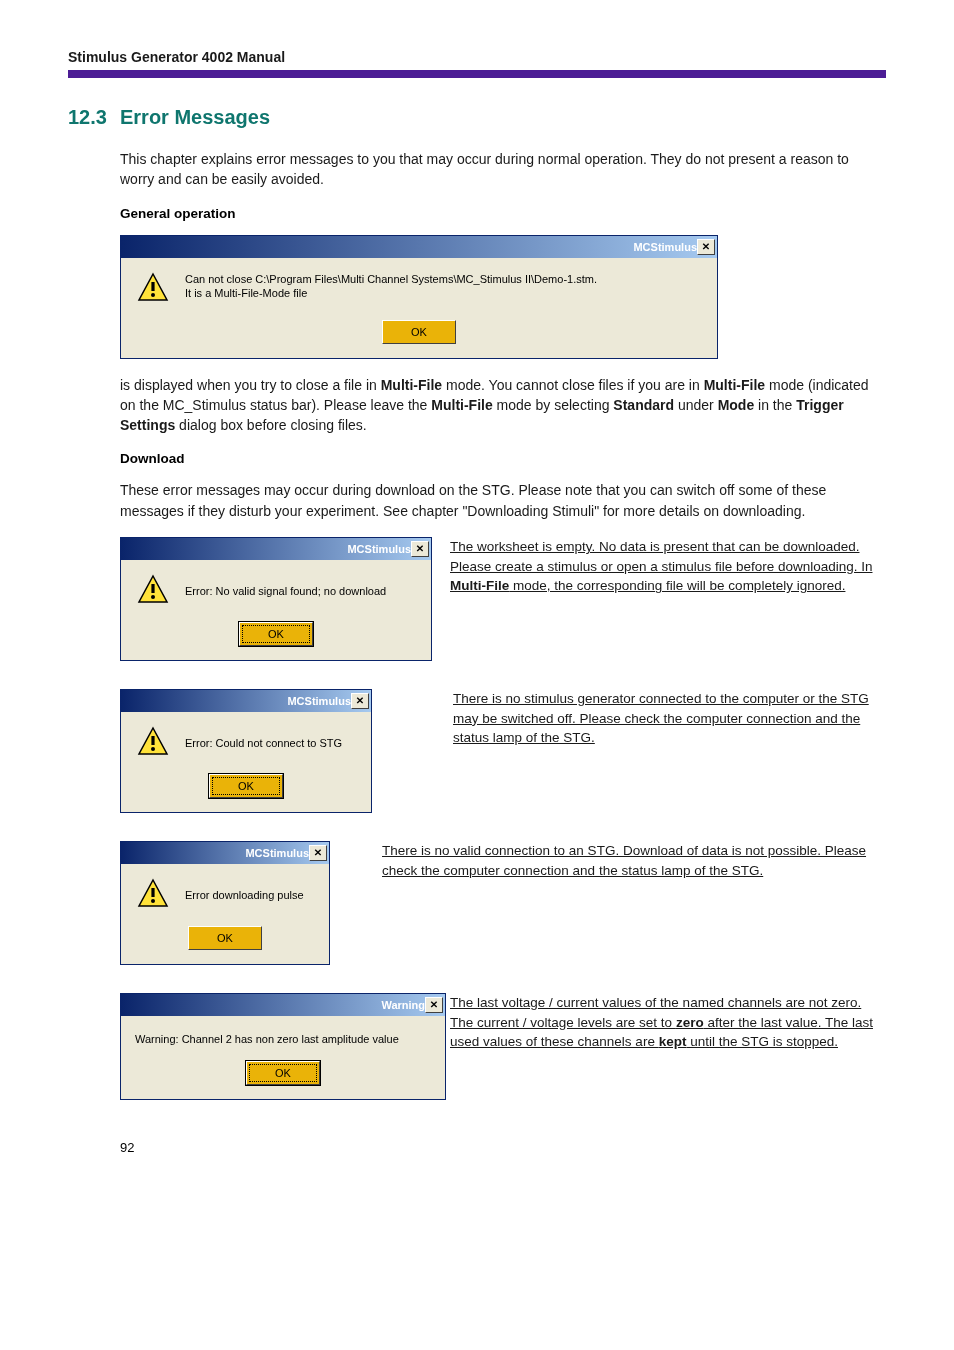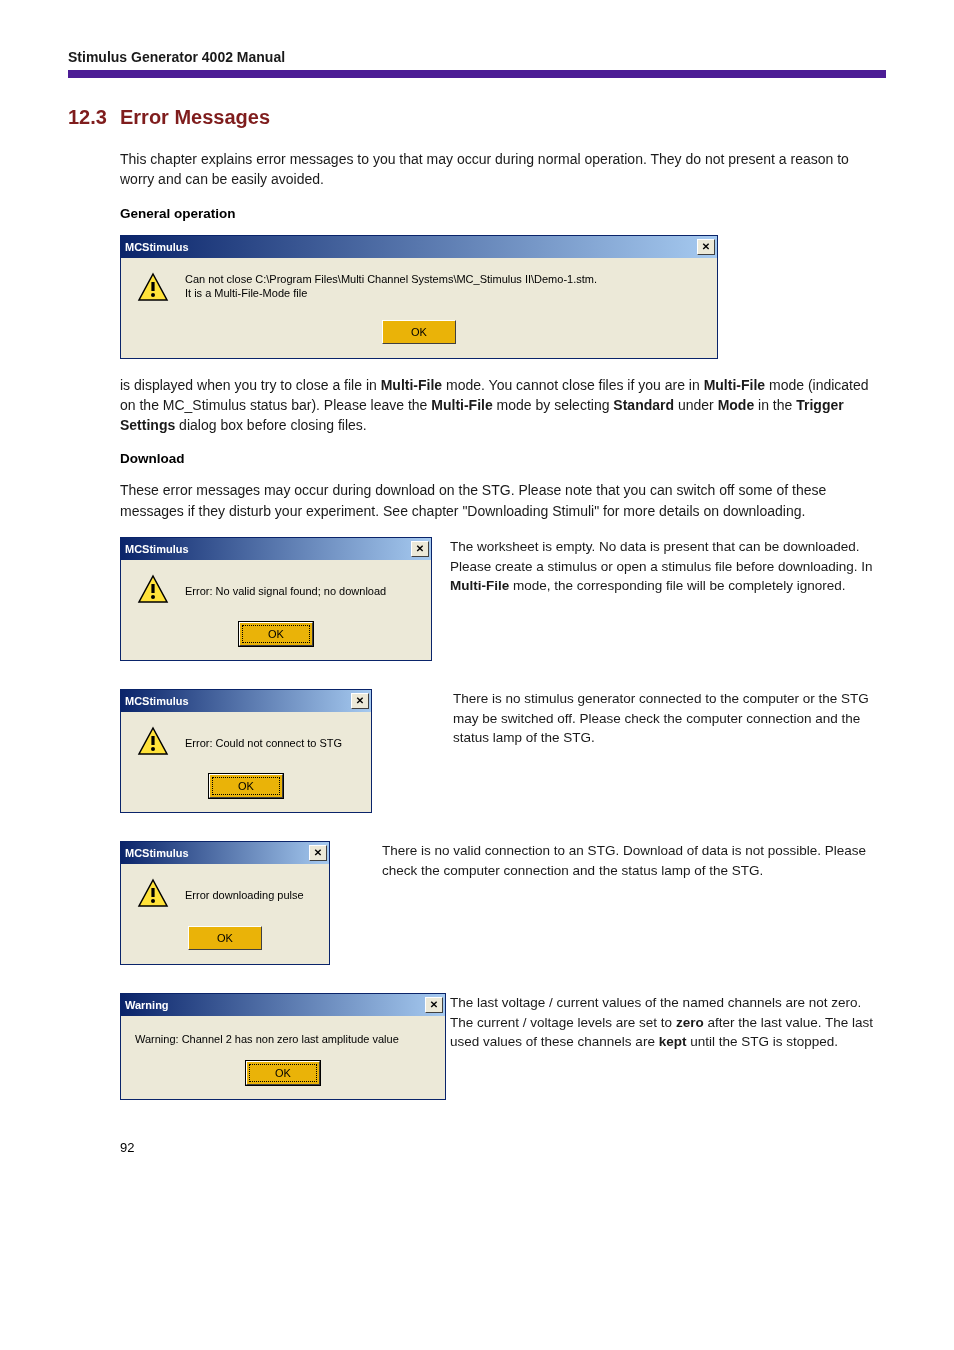--- a/index.html
+++ b/index.html
@@ -19,21 +19,21 @@
   }
   .doc-title {
     font-family: Verdana, Geneva, sans-serif;
     font-weight: bold;
     font-size: 14px;
     color: #1a1a1a;
   }
   .section-heading {
     font-weight: bold;
     font-size: 20px;
-    color: #7f1d1d;
+    color: #0f766e;
     margin: 0 0 20px 0;
   }
   .section-num {
     display: inline-block;
     width: 52px;
   }
   .body-block {
     margin-left: 52px;
   }
   .para {
@@ -56,21 +56,21 @@
     font-family: Tahoma, sans-serif;
     font-size: 11px;
     color: #000;
     margin-bottom: 16px;
   }
   .titlebar {
     background: linear-gradient(to bottom, #0a246a 0%, #3a6ea5 45%, #0a246a 100%);
     background: linear-gradient(to right, #0a246a, #a6caf0);
     display: flex;
     align-items: center;
-    justify-content: space-between;
+    justify-content: flex-end;
     padding: 2px 2px 2px 4px;
     height: 18px;
   }
   .titlebar-text {
     color: #ffffff;
     font-weight: bold;
     font-size: 11px;
   }
   .closebtn {
     width: 16px;
@@ -134,20 +134,21 @@
     align-items: flex-start;
     margin-bottom: 28px;
   }
   .row .dialog { margin-bottom:0; }
   .row-text {
     flex: 1;
     font-size: 13.5px;
     line-height: 1.45;
     color:#1a1a1a;
     padding-left: 18px;
+    text-decoration: underline;
   }
   .page-num {
     font-weight: normal;
     font-size: 13px;
     margin-top: 40px;
   }
 </style>
 </head>
 <body>
 

